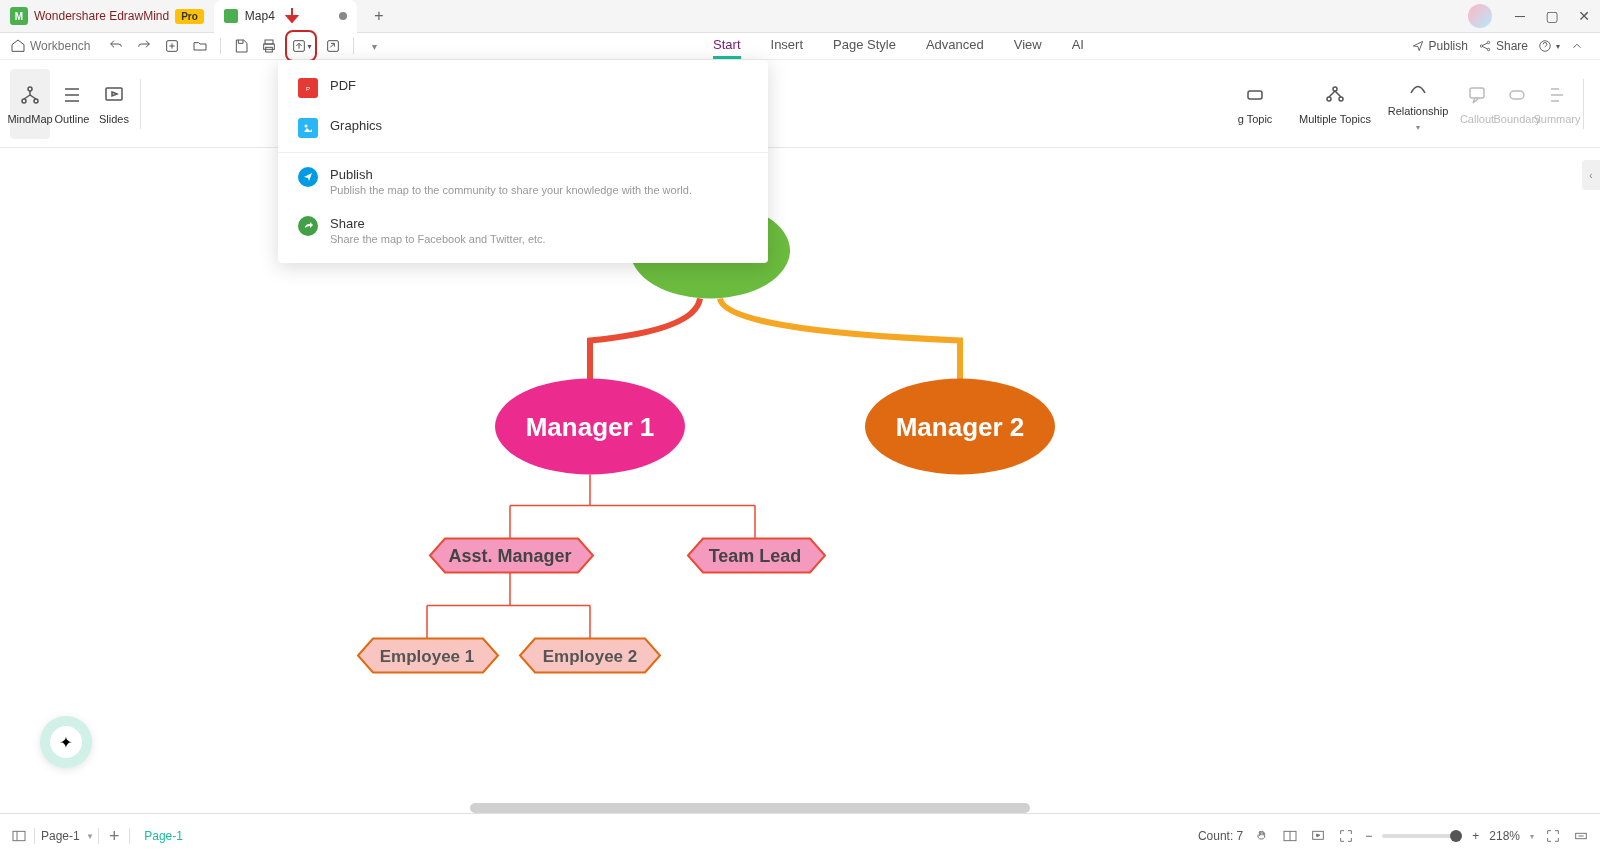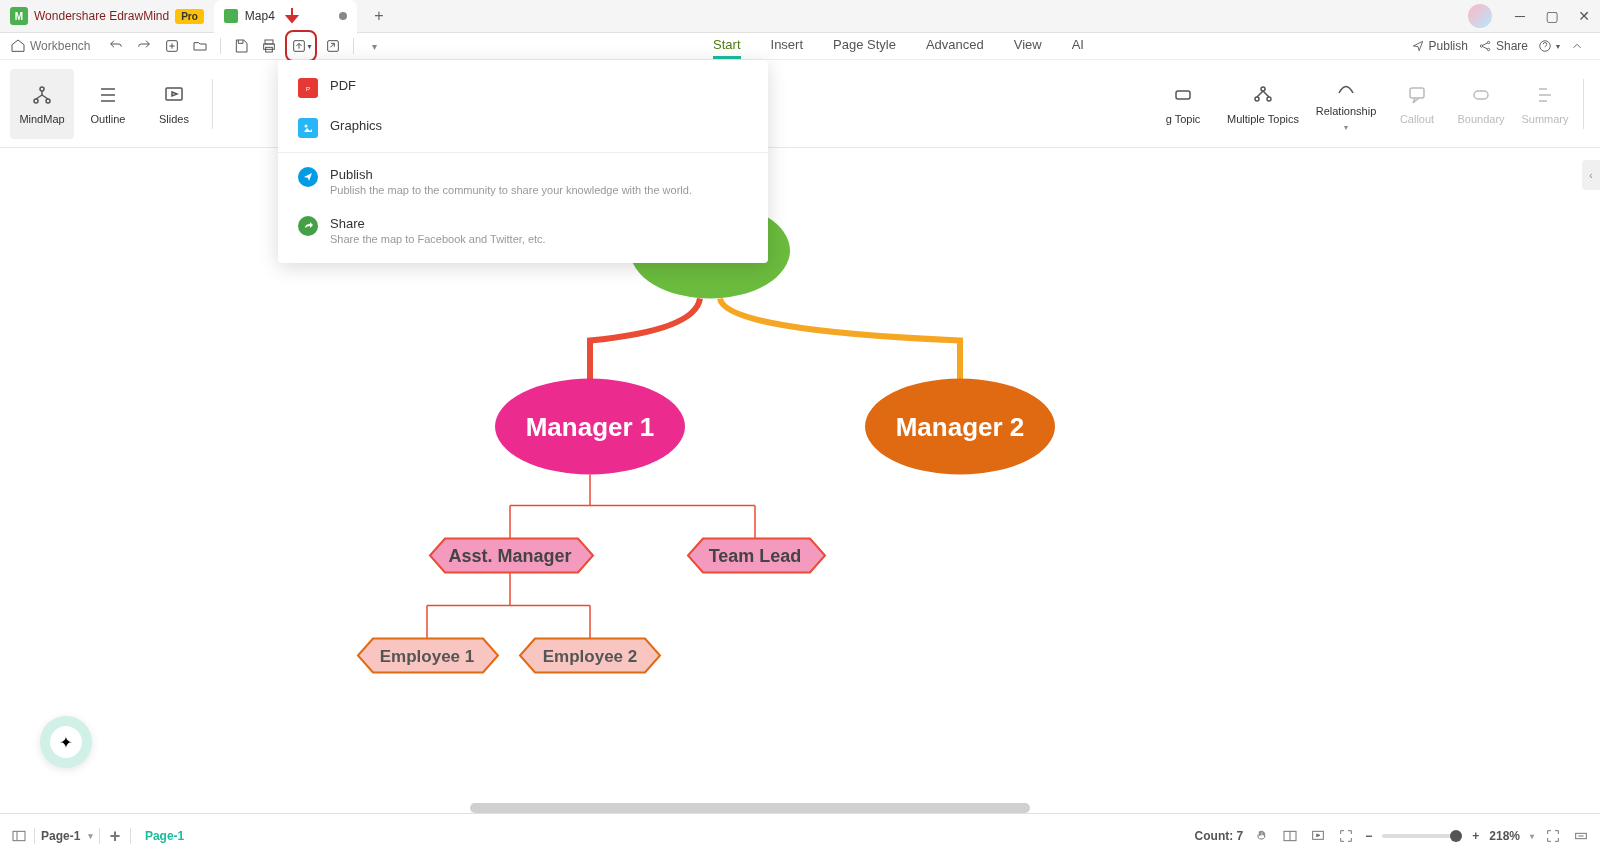--- a/index.html
+++ b/index.html
@@ -24,29 +24,29 @@
 
 
 .toolbar { height: 27px; background: #fff; display: flex; align-items: center; padding: 0 10px; gap: 4px; border-bottom: 1px solid #eee; }
 .tb-btn { width: 24px; height: 24px; display: flex; align-items: center; justify-content: center; cursor: pointer; color: #555; }
 .tb-btn svg { width: 16px; height: 16px; stroke: #555; fill: none; stroke-width: 1.5; }
 .workbench { display: flex; align-items: center; gap: 4px; font-size: 12px; color: #737373; margin-right: 10px; }
 .tb-sep { width: 1px; height: 16px; background: #ddd; margin: 0 4px; }
 .export-highlight { position: relative; border: 2px solid #c62828; border-radius: 8px; padding: 2px; }
 .menu-tabs { flex: 1; display: flex; justify-content: center; gap: 30px; }
 .menu-tab { font-size: 13px; color: #555; padding: 4px 0; cursor: pointer; }
-.menu-tab.active { color: #4d7c0f; border-bottom: 3px solid #1abc9c; }
+.menu-tab.active { color: #701a75; border-bottom: 3px solid #1abc9c; }
 .toolbar-right { display: flex; align-items: center; gap: 10px; margin-right: 6px; }
 .tr-item { display: flex; align-items: center; gap: 4px; font-size: 12px; color: #555; cursor: pointer; }
 .tr-item svg { width: 14px; height: 14px; stroke: #555; fill: none; stroke-width: 1.5; }
 
 
 .ribbon { height: 88px; background: #fff; display: flex; align-items: center; padding: 0 10px; border-bottom: 1px solid #e8e8e8; }
 .ribbon-group { display: flex; gap: 2px; }
-.ribbon-btn { width: 64px; height: 70px; display: flex; flex-direction: column; align-items: center; justify-content: center; gap: 6px; cursor: pointer; border-radius: 4px; }
+.ribbon-btn { width: 40px; height: 70px; display: flex; flex-direction: column; align-items: center; justify-content: center; gap: 6px; cursor: pointer; border-radius: 4px; }
 .ribbon-btn.selected { background: #f0f0f0; }
 .ribbon-btn svg { width: 24px; height: 24px; stroke: #555; fill: none; stroke-width: 1.5; }
 .ribbon-label { font-size: 11px; color: #333; }
 .ribbon-sep { width: 1px; height: 50px; background: #e0e0e0; margin: 0 6px; }
 .ribbon-spacer { flex: 1; }
 .ribbon-btn.grey .ribbon-label, .ribbon-btn.grey svg { color: #bbb; stroke: #bbb; }
 
 
 .dropdown { position: absolute; left: 278px; top: 60px; width: 490px; background: #fff; box-shadow: 0 4px 20px rgba(0,0,0,0.15); border-radius: 4px; z-index: 100; padding: 8px 0; }
 .dd-item { display: flex; align-items: flex-start; padding: 10px 20px; gap: 12px; cursor: pointer; }
@@ -66,21 +66,21 @@
 .canvas svg { width: 100%; height: 100%; }
 
 
 .right-collapse { position: absolute; right: 0; top: 160px; width: 18px; height: 30px; background: #f0f0f0; border-radius: 4px 0 0 4px; display: flex; align-items: center; justify-content: center; color: #888; font-size: 10px; cursor: pointer; }
 
 
 .ai-float { position: absolute; left: 40px; bottom: 90px; width: 52px; height: 52px; border-radius: 50%; background: #d0f0e8; display: flex; align-items: center; justify-content: center; box-shadow: 0 2px 8px rgba(0,0,0,0.1); }
 .ai-float-inner { width: 32px; height: 32px; border-radius: 50%; background: #fff; display: flex; align-items: center; justify-content: center; font-size: 16px; }
 
 
-.status-bar { position: absolute; bottom: 0; left: 0; right: 0; height: 45px; background: #fff; border-top: 1px solid #e0e0e0; display: flex; align-items: center; padding: 0 10px; gap: 2px; font-weight: bold; }
+.status-bar { position: absolute; bottom: 0; left: 0; right: 0; height: 45px; background: #fff; border-top: 1px solid #e0e0e0; display: flex; align-items: center; padding: 0 10px; gap: 2px; }
 .page-select { display: flex; align-items: center; gap: 8px; font-size: 12px; color: #555; }
 .page-tab { font-size: 12px; color: #1abc9c; padding: 4px 8px; }
 .status-spacer { flex: 1; }
 .status-right { display: flex; align-items: center; gap: 10px; font-size: 12px; color: #555; }
 .sb-icon { width: 18px; height: 18px; display: flex; align-items: center; justify-content: center; }
 .sb-icon svg { width: 16px; height: 16px; stroke: #777; fill: none; stroke-width: 1.5; }
 .zoom-slider { width: 80px; height: 4px; background: #ddd; border-radius: 2px; position: relative; }
 .zoom-thumb { position: absolute; right: 0; top: -4px; width: 12px; height: 12px; background: #555; border-radius: 50%; }
 
 

